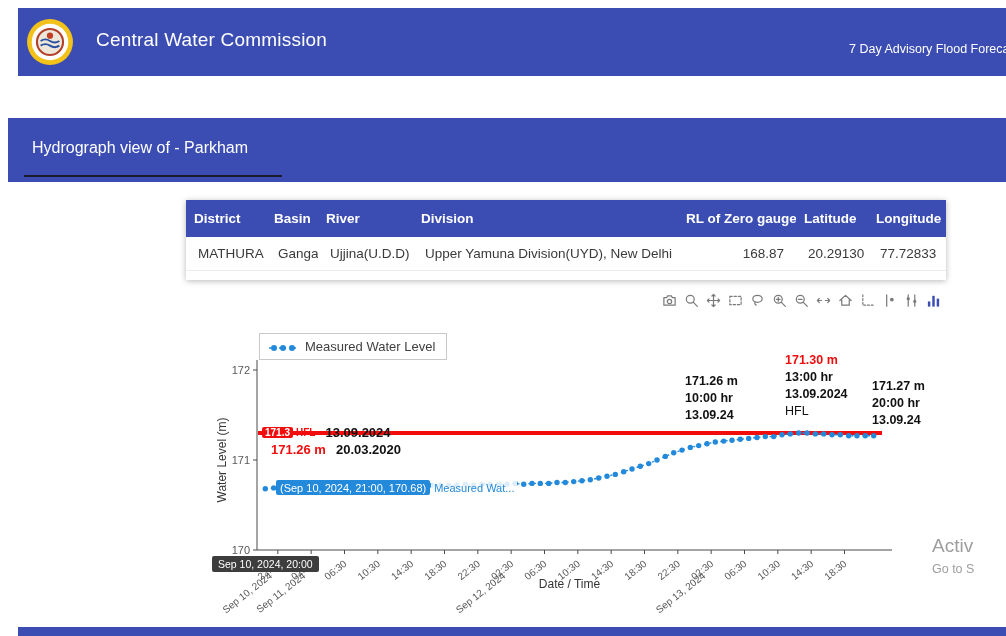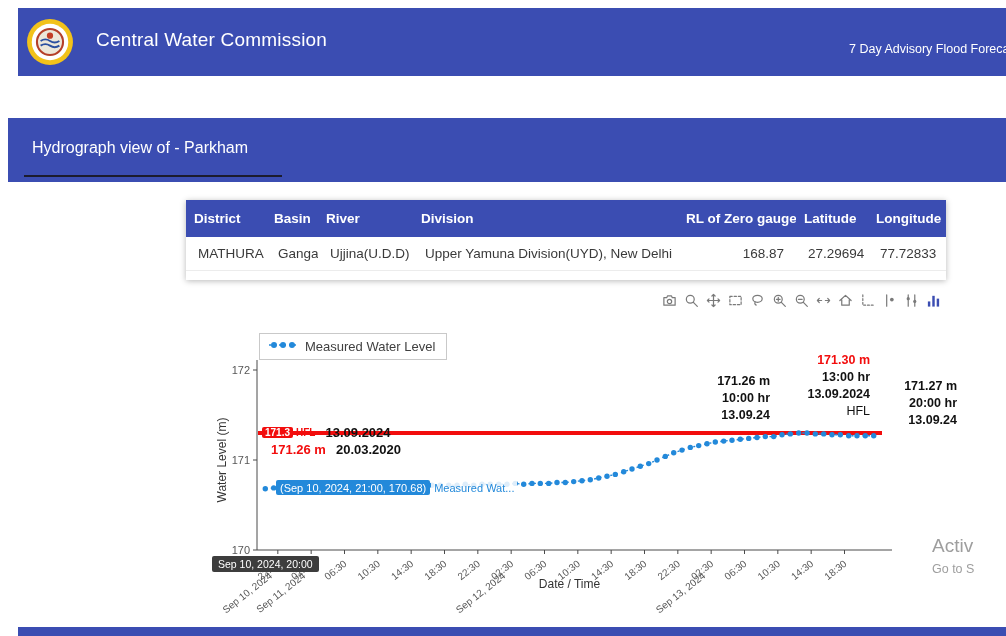--- a/index.html
+++ b/index.html
@@ -40,33 +40,33 @@
 
   
   .chart-stage{position:absolute;left:210px;top:330px;width:796px;height:292px}
   #plot{position:absolute;left:0;top:0}
   #plot text{font-family:"Liberation Sans",sans-serif}
   .ax{stroke:#4a4a4a;stroke-width:1}
   .tick{font-size:10px;fill:#575757}
   .ytick{font-size:11px;fill:#575757}
   .atitle{font-size:12px;fill:#333}
 
-  .legend{position:absolute;left:49px;top:3px;display:flex;align-items:flex-start;gap:7px;
+  .legend{position:absolute;left:49px;top:3px;display:flex;align-items:flex-end;gap:7px;
           border:1px solid #c9c9c9;background:#fff;padding:5px 11px 5px 8px;font-size:13px;color:#3f3f3f;cursor:pointer}
 
   .hfl-labels{position:absolute;left:52px;top:95px;font-size:13px;font-weight:bold;white-space:nowrap}
   .hfl-row{display:flex;align-items:center;height:15px}
   .hfl-badge{background:var(--red);color:#fff;font-size:10px;padding:0 3px;border-radius:2px;font-weight:bold}
   .hfl-tag{color:var(--red);font-size:10px;margin-left:3px;font-weight:600}
   .hfl-date{color:#111;margin-left:10px}
   .hfl-row2{margin-top:2px;margin-left:9px}
   .prev-val{color:var(--red)}
   .prev-date{color:#111;margin-left:10px}
 
-  .anno{position:absolute;text-align:right;font-weight:bold;font-size:12.5px;line-height:17px;color:#111;white-space:nowrap}
+  .anno{position:absolute;text-align:left;font-weight:bold;font-size:12.5px;line-height:17px;color:#111;white-space:nowrap}
   .anno .red{color:var(--red)}
   .anno .plain{font-weight:400}
   .anno-a{left:475px;top:43px;width:85px}
   .anno-b{left:575px;top:22px;width:85px}
   .anno-c{left:662px;top:48px;width:85px}
 
   .hoverbox{position:absolute;left:66px;top:150px;display:flex;align-items:center;font-size:11px;white-space:nowrap}
   .hover-main{background:var(--series);color:#fff;padding:1.5px 4px;border-radius:2px}
   .hover-trace{color:var(--series);background:rgba(255,255,255,.85);padding:1.5px 3px;margin-left:1px}
 
@@ -125,21 +125,21 @@
         <th>Longitude</th>
       </tr>
     </thead>
     <tbody>
       <tr>
         <td>MATHURA</td>
         <td>Ganga</td>
         <td>Ujjina(U.D.D)</td>
         <td>Upper Yamuna Division(UYD), New Delhi</td>
         <td class="td-center">168.87</td>
-        <td>27.29694</td>
+        <td>20.29130</td>
         <td>77.72833</td>
       </tr>
     </tbody>
   </table>
 </div>
 
 <div class="modebar">
   <span class="mb">
     <svg class="mi" width="17" height="15" viewBox="0 0 16 16">
         <path d="M2 5h3l1-2h4l1 2h3v8H2z"></path>

